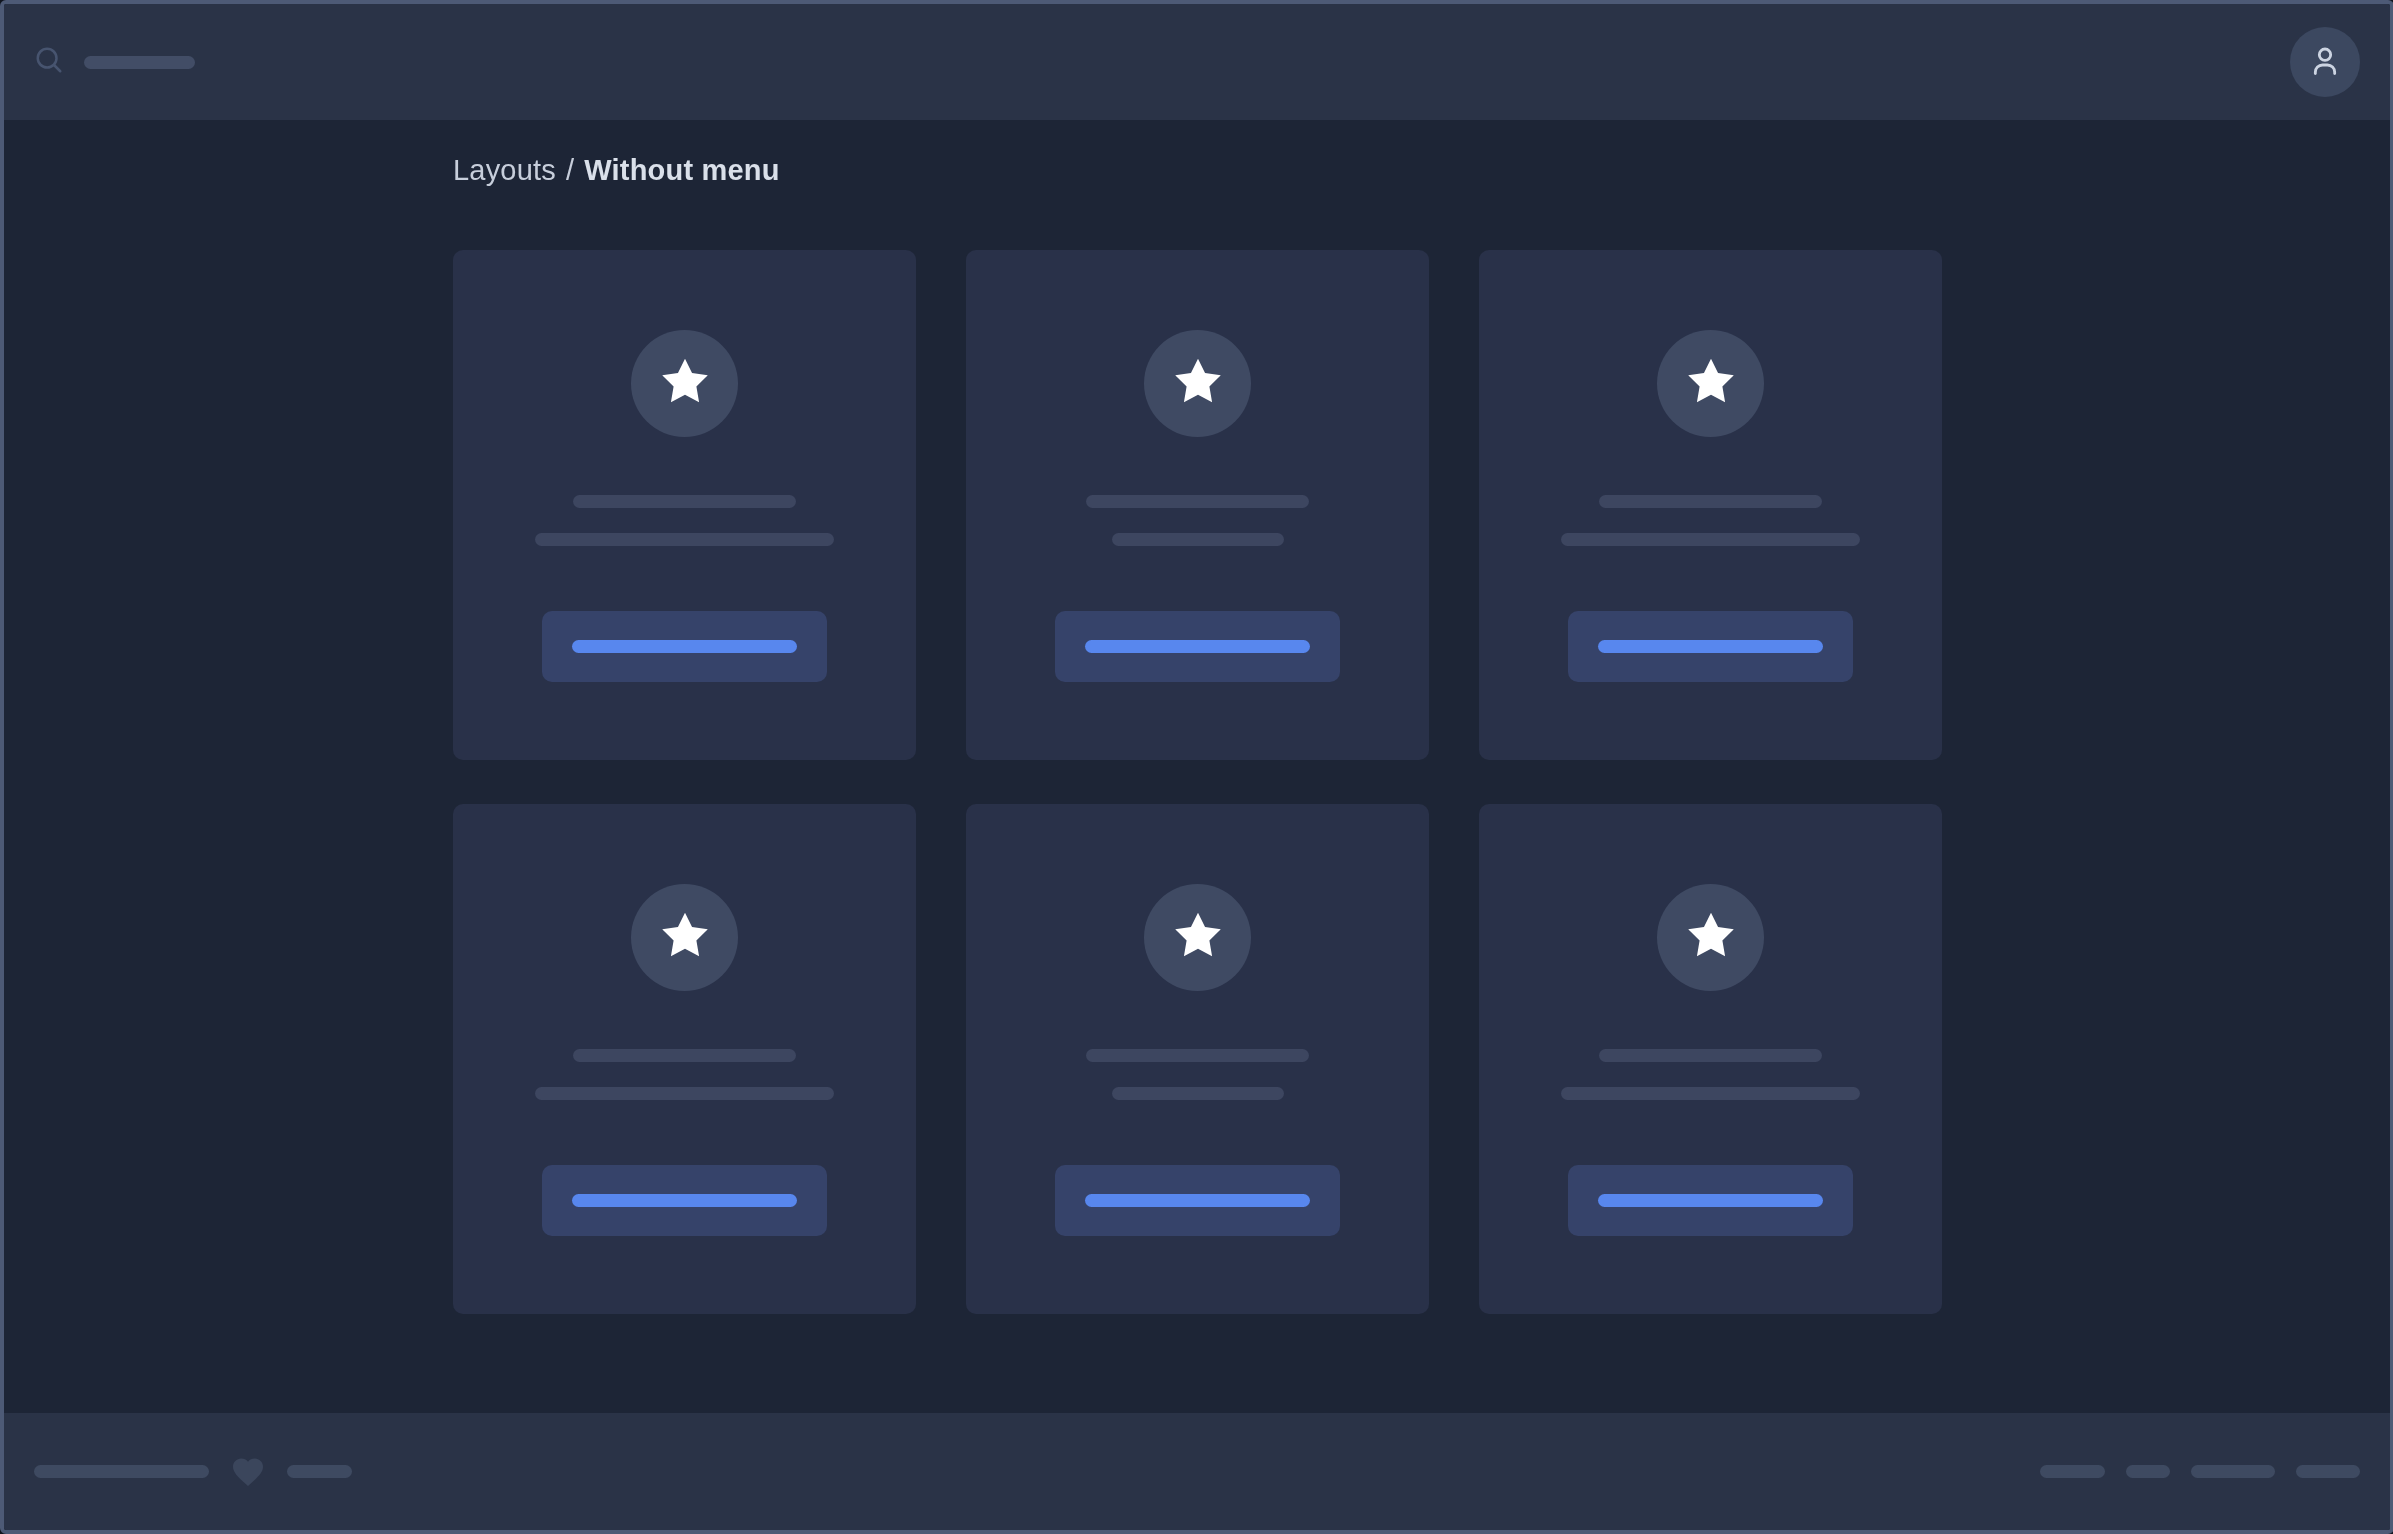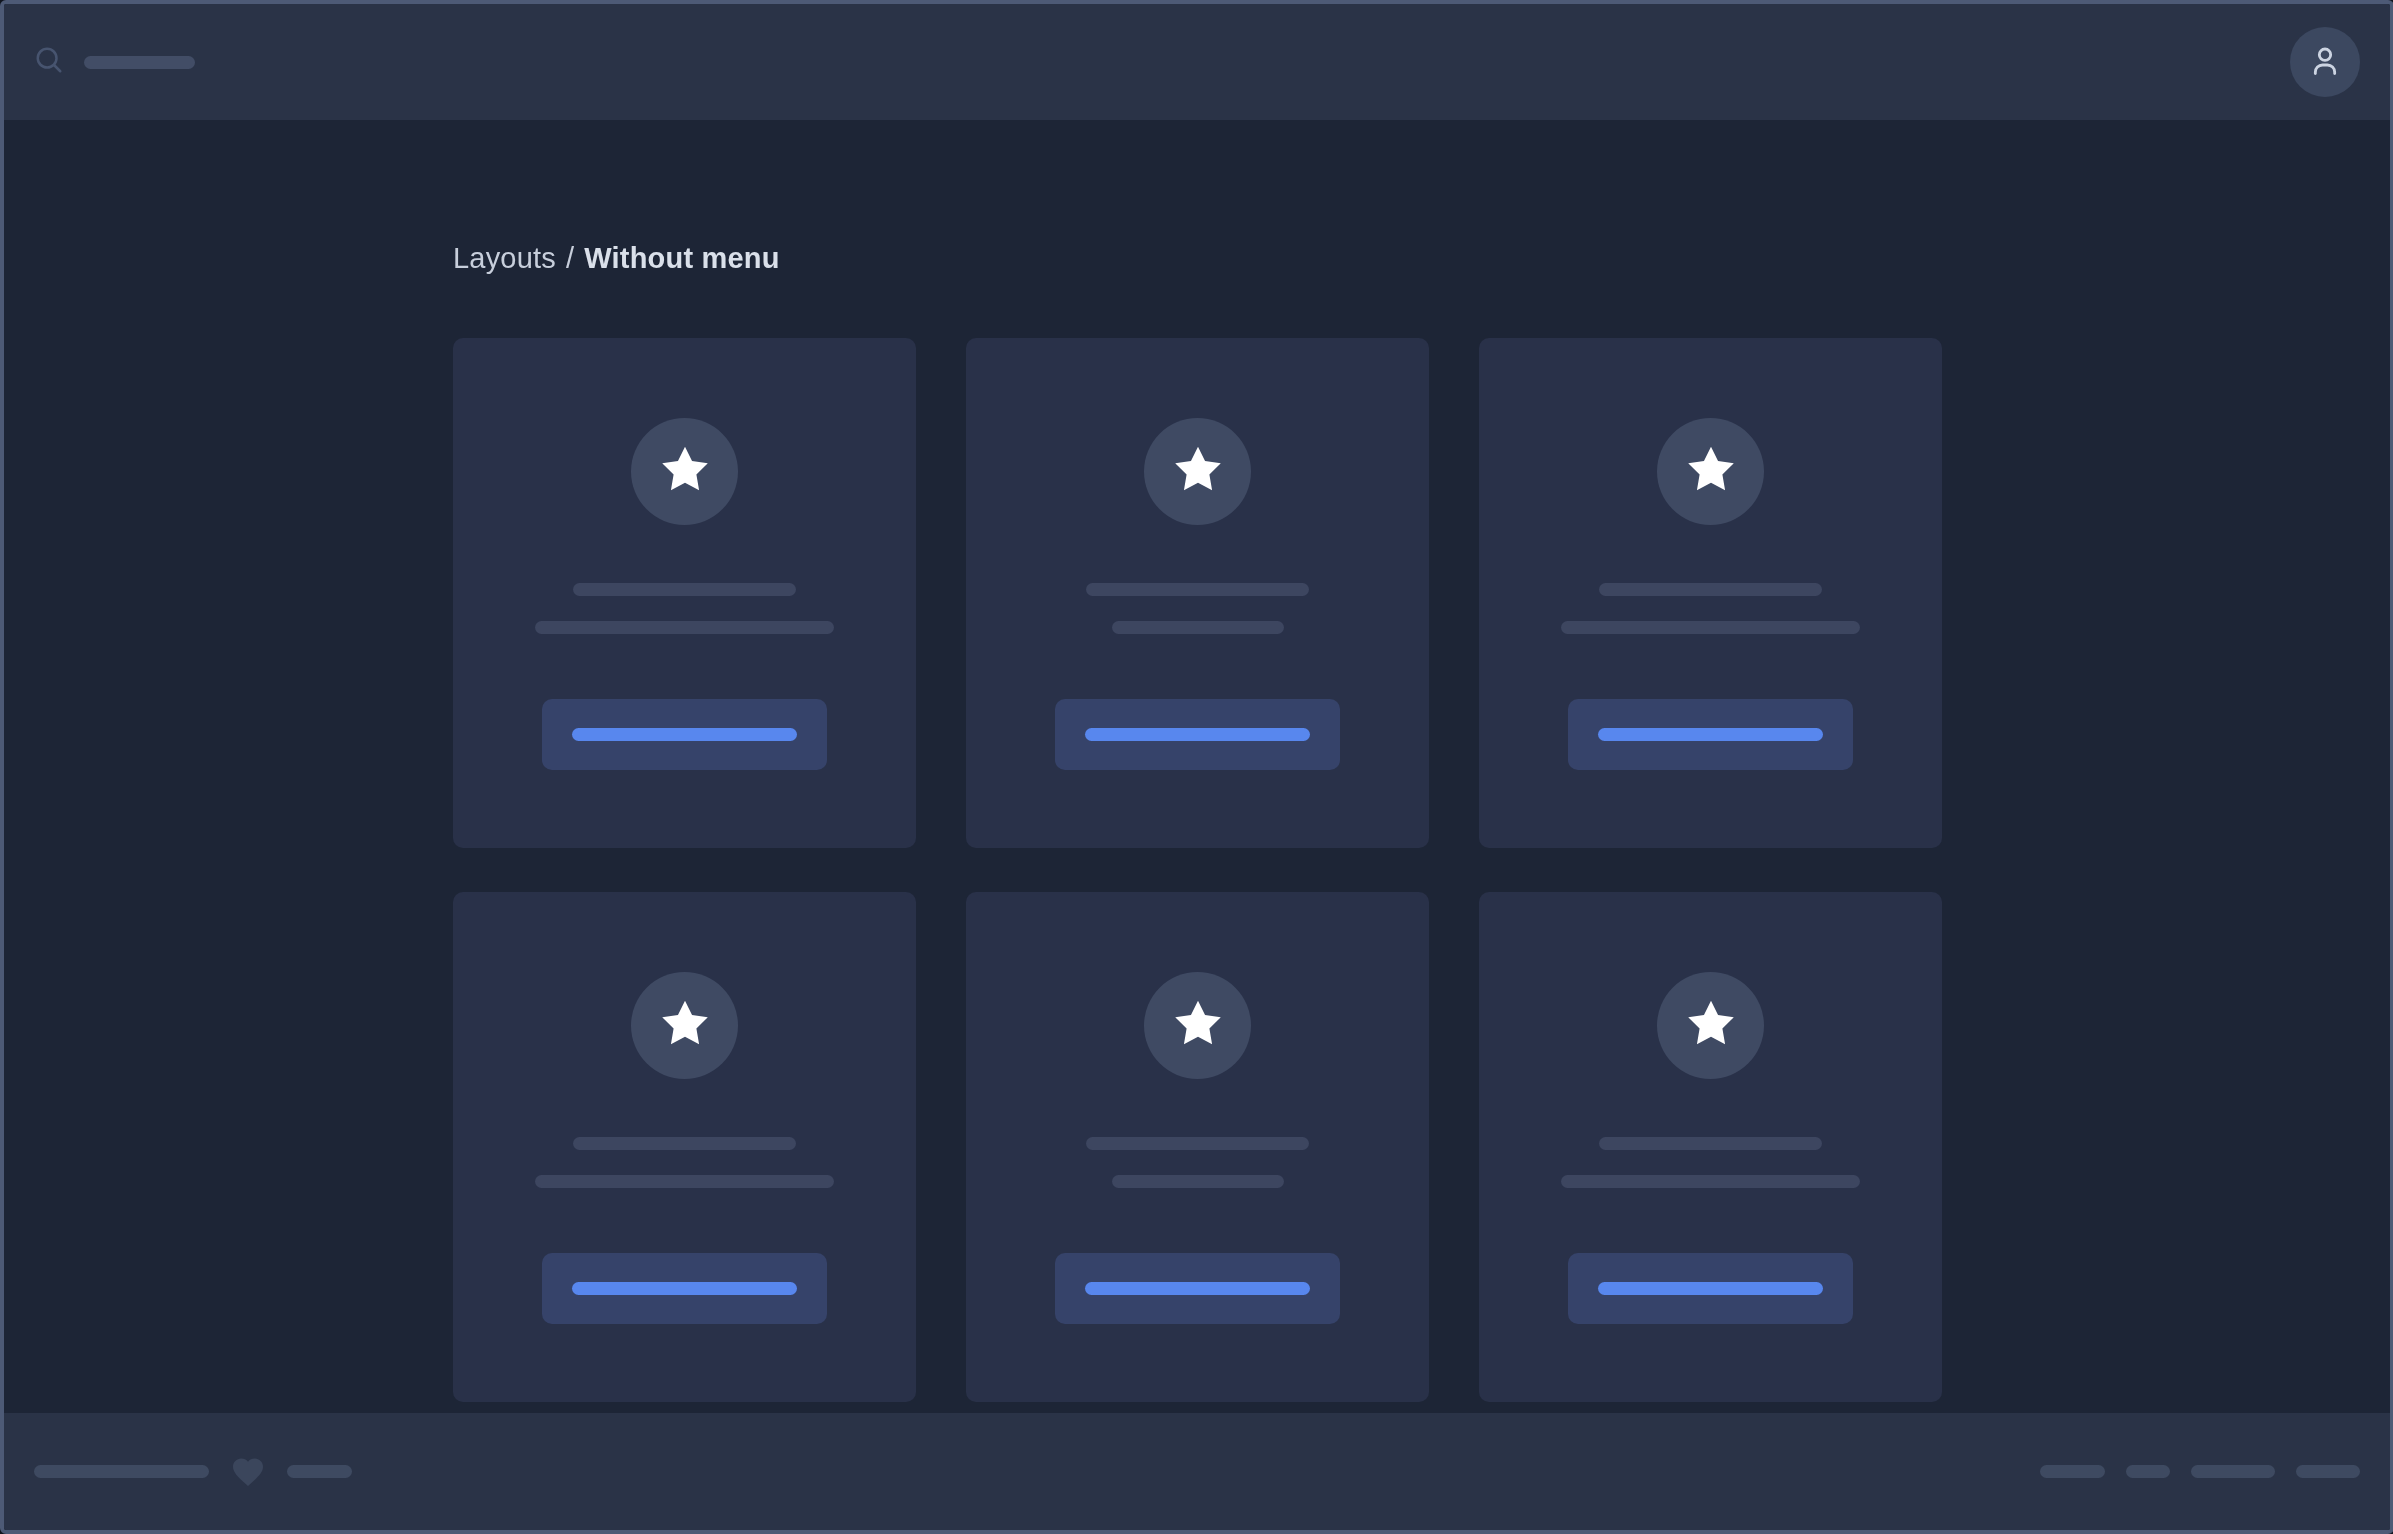--- a/index.html
+++ b/index.html
@@ -31,21 +31,21 @@
     width: 70px; height: 70px; border-radius: 50%;
     background: #3c4860; border: none; padding: 0;
     display: flex; align-items: center; justify-content: center;
     cursor: pointer;
   }
 
   
   main { flex: 1 1 auto; }
   .container { width: 1488px; margin: 0 auto; }
   .breadcrumb {
-    margin-top: 120px;
+    margin-top: 32px;
     font-size: 29px; line-height: 36px;
     color: #c7cedb; letter-spacing: 0.2px;
   }
   .breadcrumb .sep { margin: 0 10px; }
   .breadcrumb .current { font-weight: 700; color: #dae0ea; }
   .breadcrumb .parent { cursor: pointer; }
 
   .card-grid {
     margin-top: 62px;
     display: grid;

